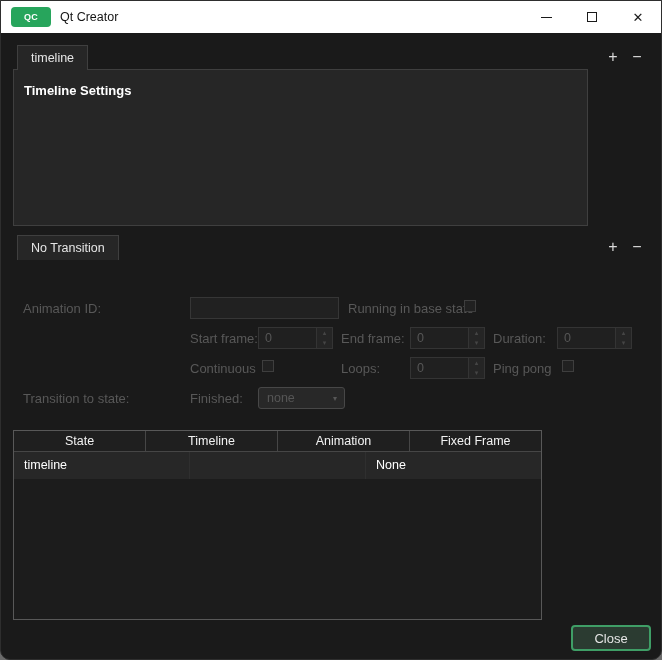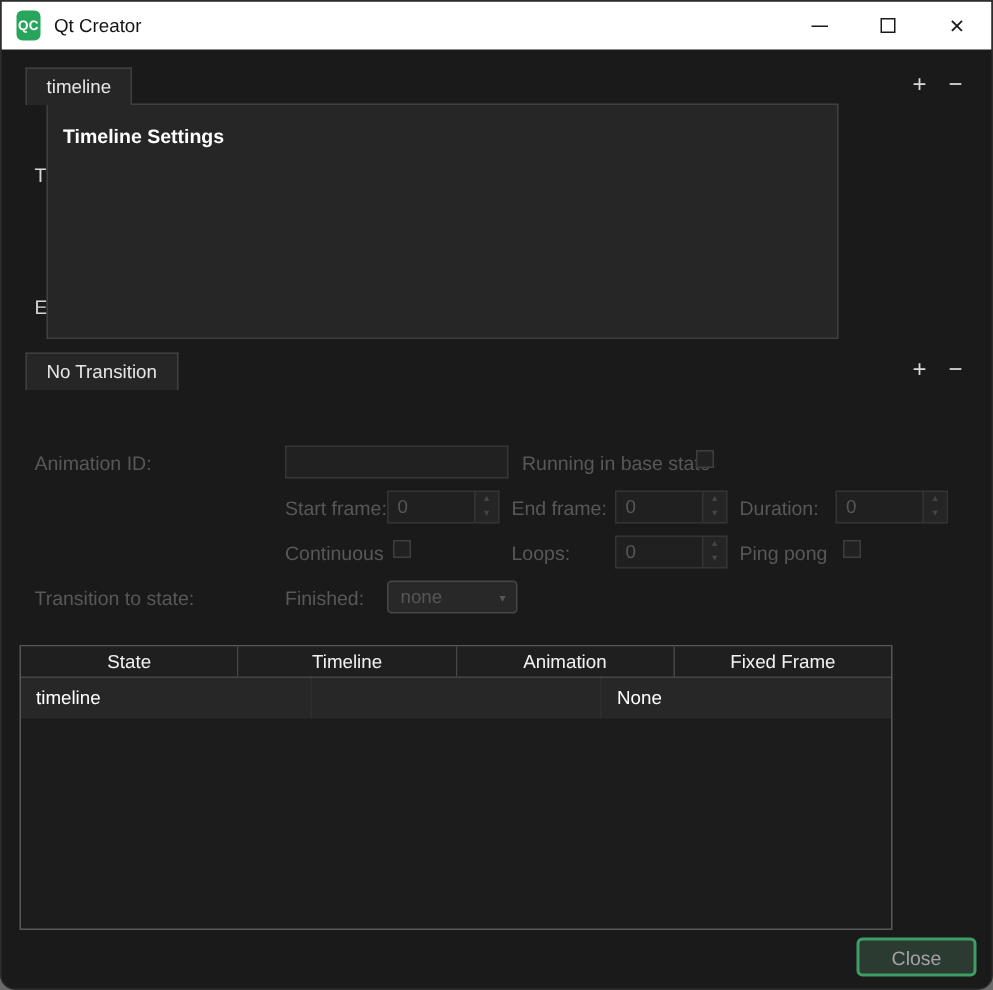--- a/index.html
+++ b/index.html
@@ -2,35 +2,35 @@
 <html><head>
 <meta charset="utf-8">
 <style>
   html,body{margin:0;padding:0;background:#6b6b6b;}
   .window{position:relative;width:660px;height:658px;margin:0;background:#1a1a1a;
     border:1px solid #2e2e2e;border-radius:0 0 10px 10px;overflow:hidden;
     font-family:"Liberation Sans",sans-serif;}
   
   .titlebar{position:absolute;top:0;left:0;right:0;height:32px;background:#ffffff;
     display:flex;align-items:center;}
-  .logo{width:16px;height:20px;margin-left:10px;border-radius:4px;background:#27a55c;
+  .logo{width:40px;height:20px;margin-left:10px;border-radius:4px;background:#27a55c;
     color:#fff;font-weight:bold;font-size:9px;display:flex;align-items:center;
     justify-content:center;letter-spacing:.3px;}
   .wtitle{margin-left:9px;font-size:12.5px;color:#141414;text-align:center;}
   .wbtns{margin-left:auto;display:flex;height:32px;}
   .wbtn{width:46px;height:32px;display:flex;align-items:center;justify-content:center;
     background:transparent;border:none;padding:0;cursor:default;}
   .min-glyph{width:11px;height:1px;background:#1a1a1a;}
   .max-glyph{width:10px;height:10px;border:1px solid #1a1a1a;box-sizing:border-box;}
   .x-glyph{font-size:13px;color:#1a1a1a;line-height:13px;}
   
   .tab{position:absolute;height:25px;line-height:24px;padding:0 13px;background:#262626;
     border:1px solid #3f3f3f;border-bottom:none;font-size:12.5px;color:#e6e6e6;z-index:2;
     box-sizing:border-box;}
-  .pane{position:absolute;left:30px;width:528px;background:#262626;
+  .pane{position:absolute;left:12px;width:575px;background:#262626;
     border:1px solid #3f3f3f;box-sizing:border-box;z-index:1;}
   .tbtn{position:absolute;width:20px;height:18px;color:#dadada;font-size:16px;
     line-height:17px;text-align:center;background:none;border:none;padding:0;z-index:3;}
   .sect{position:absolute;font-size:13px;font-weight:bold;color:#fff;white-space:nowrap;}
   .sect.dis{color:#5a5a5a;}
   .lbl{position:absolute;font-size:13px;color:#d6d6d6;white-space:nowrap;}
   .lbl.dis{color:#585858;}
   .tinput{position:absolute;height:22px;box-sizing:border-box;background:#1b1b1b;
     border:1px solid #6f6f6f;color:#ececec;font-size:12.5px;padding:0 6px;
     font-family:inherit;outline:none;}
@@ -49,34 +49,34 @@
     border:1px solid #4d4d4d;box-sizing:border-box;background:#1f1f1f;}
   .radio.on::after{content:"";position:absolute;left:2px;top:2px;right:2px;bottom:2px;
     border-radius:50%;background:#555;}
   .cbox{position:absolute;width:12px;height:12px;border:1px solid #3e3e3e;
     box-sizing:border-box;background:#212121;}
   .combo{position:absolute;height:22px;box-sizing:border-box;border:1px solid #474747;
     border-radius:3px;background:#282828;display:flex;align-items:center;}
   .combo .cval{font-size:12.5px;color:#565656;padding-left:8px;flex:1;}
   .combo .arrow{font-size:8px;color:#575757;padding-right:7px;}
   
-  .tbl{position:absolute;left:12px;top:429px;width:582px;height:190px;
+  .tbl{position:absolute;left:12px;top:429px;width:529px;height:190px;
     border:1px solid #585858;background:#1c1c1c;box-sizing:border-box;}
   .thead{display:flex;height:21px;}
   .th{flex:1;background:#1f1f1f;border-right:1px solid #464646;
     border-bottom:1px solid #464646;text-align:center;font-size:12.5px;color:#f2f2f2;
     line-height:20px;box-sizing:border-box;}
   .th:last-child{border-right:none;}
   .trow{display:flex;height:27px;background:#272727;}
   .td{flex:1;font-size:12.5px;color:#fff;line-height:27px;padding-left:10px;
     box-sizing:border-box;border-right:1px solid #2f2f2f;overflow:hidden;}
   .td:last-child{border-right:none;}
   
   .close-btn{position:absolute;left:570px;top:624px;width:80px;height:26px;
-    background:#2b3b31;border:2px solid #3f9e66;border-radius:4px;color:#a3a3a3;
+    background:#2b3b31;border:2px solid #3f9e66;border-radius:4px;color:#e5e5e5;
     font-size:13px;font-family:inherit;box-sizing:border-box;}
 </style>
 </head>
 <body>
 
 <div class="window">
 
   <div class="titlebar">
     <div class="logo">QC</div>
     <div class="wtitle">Qt Creator</div>

